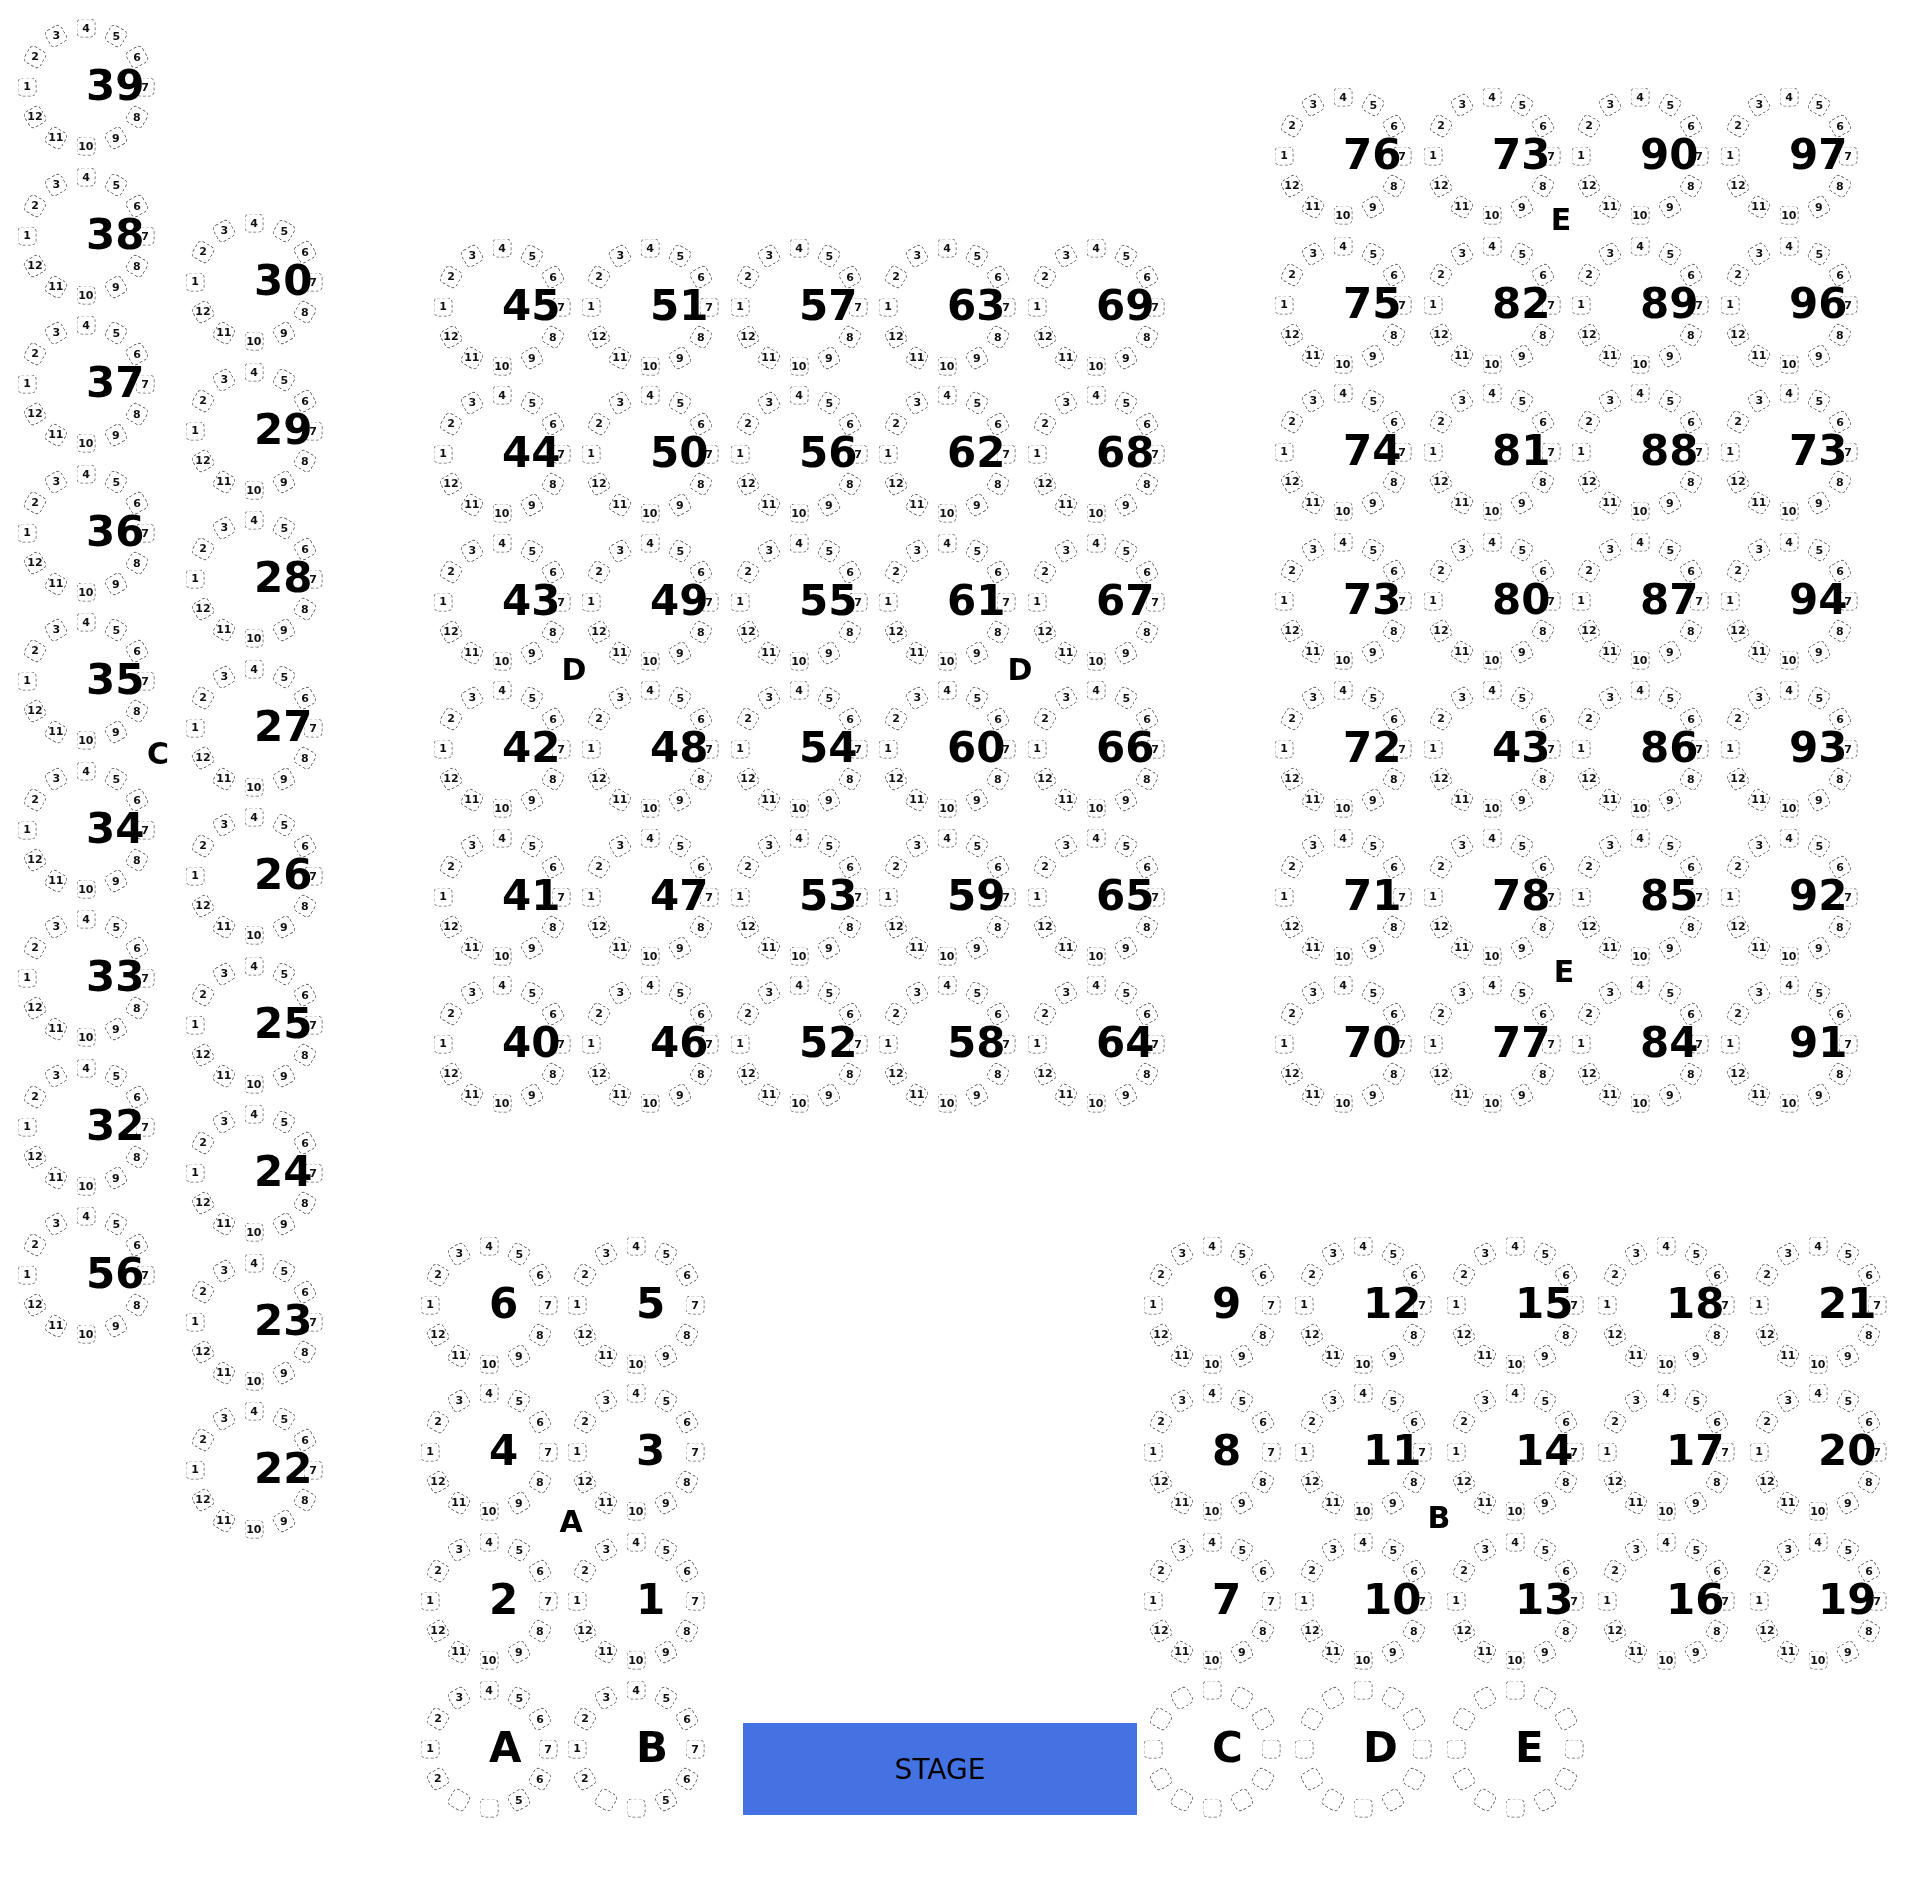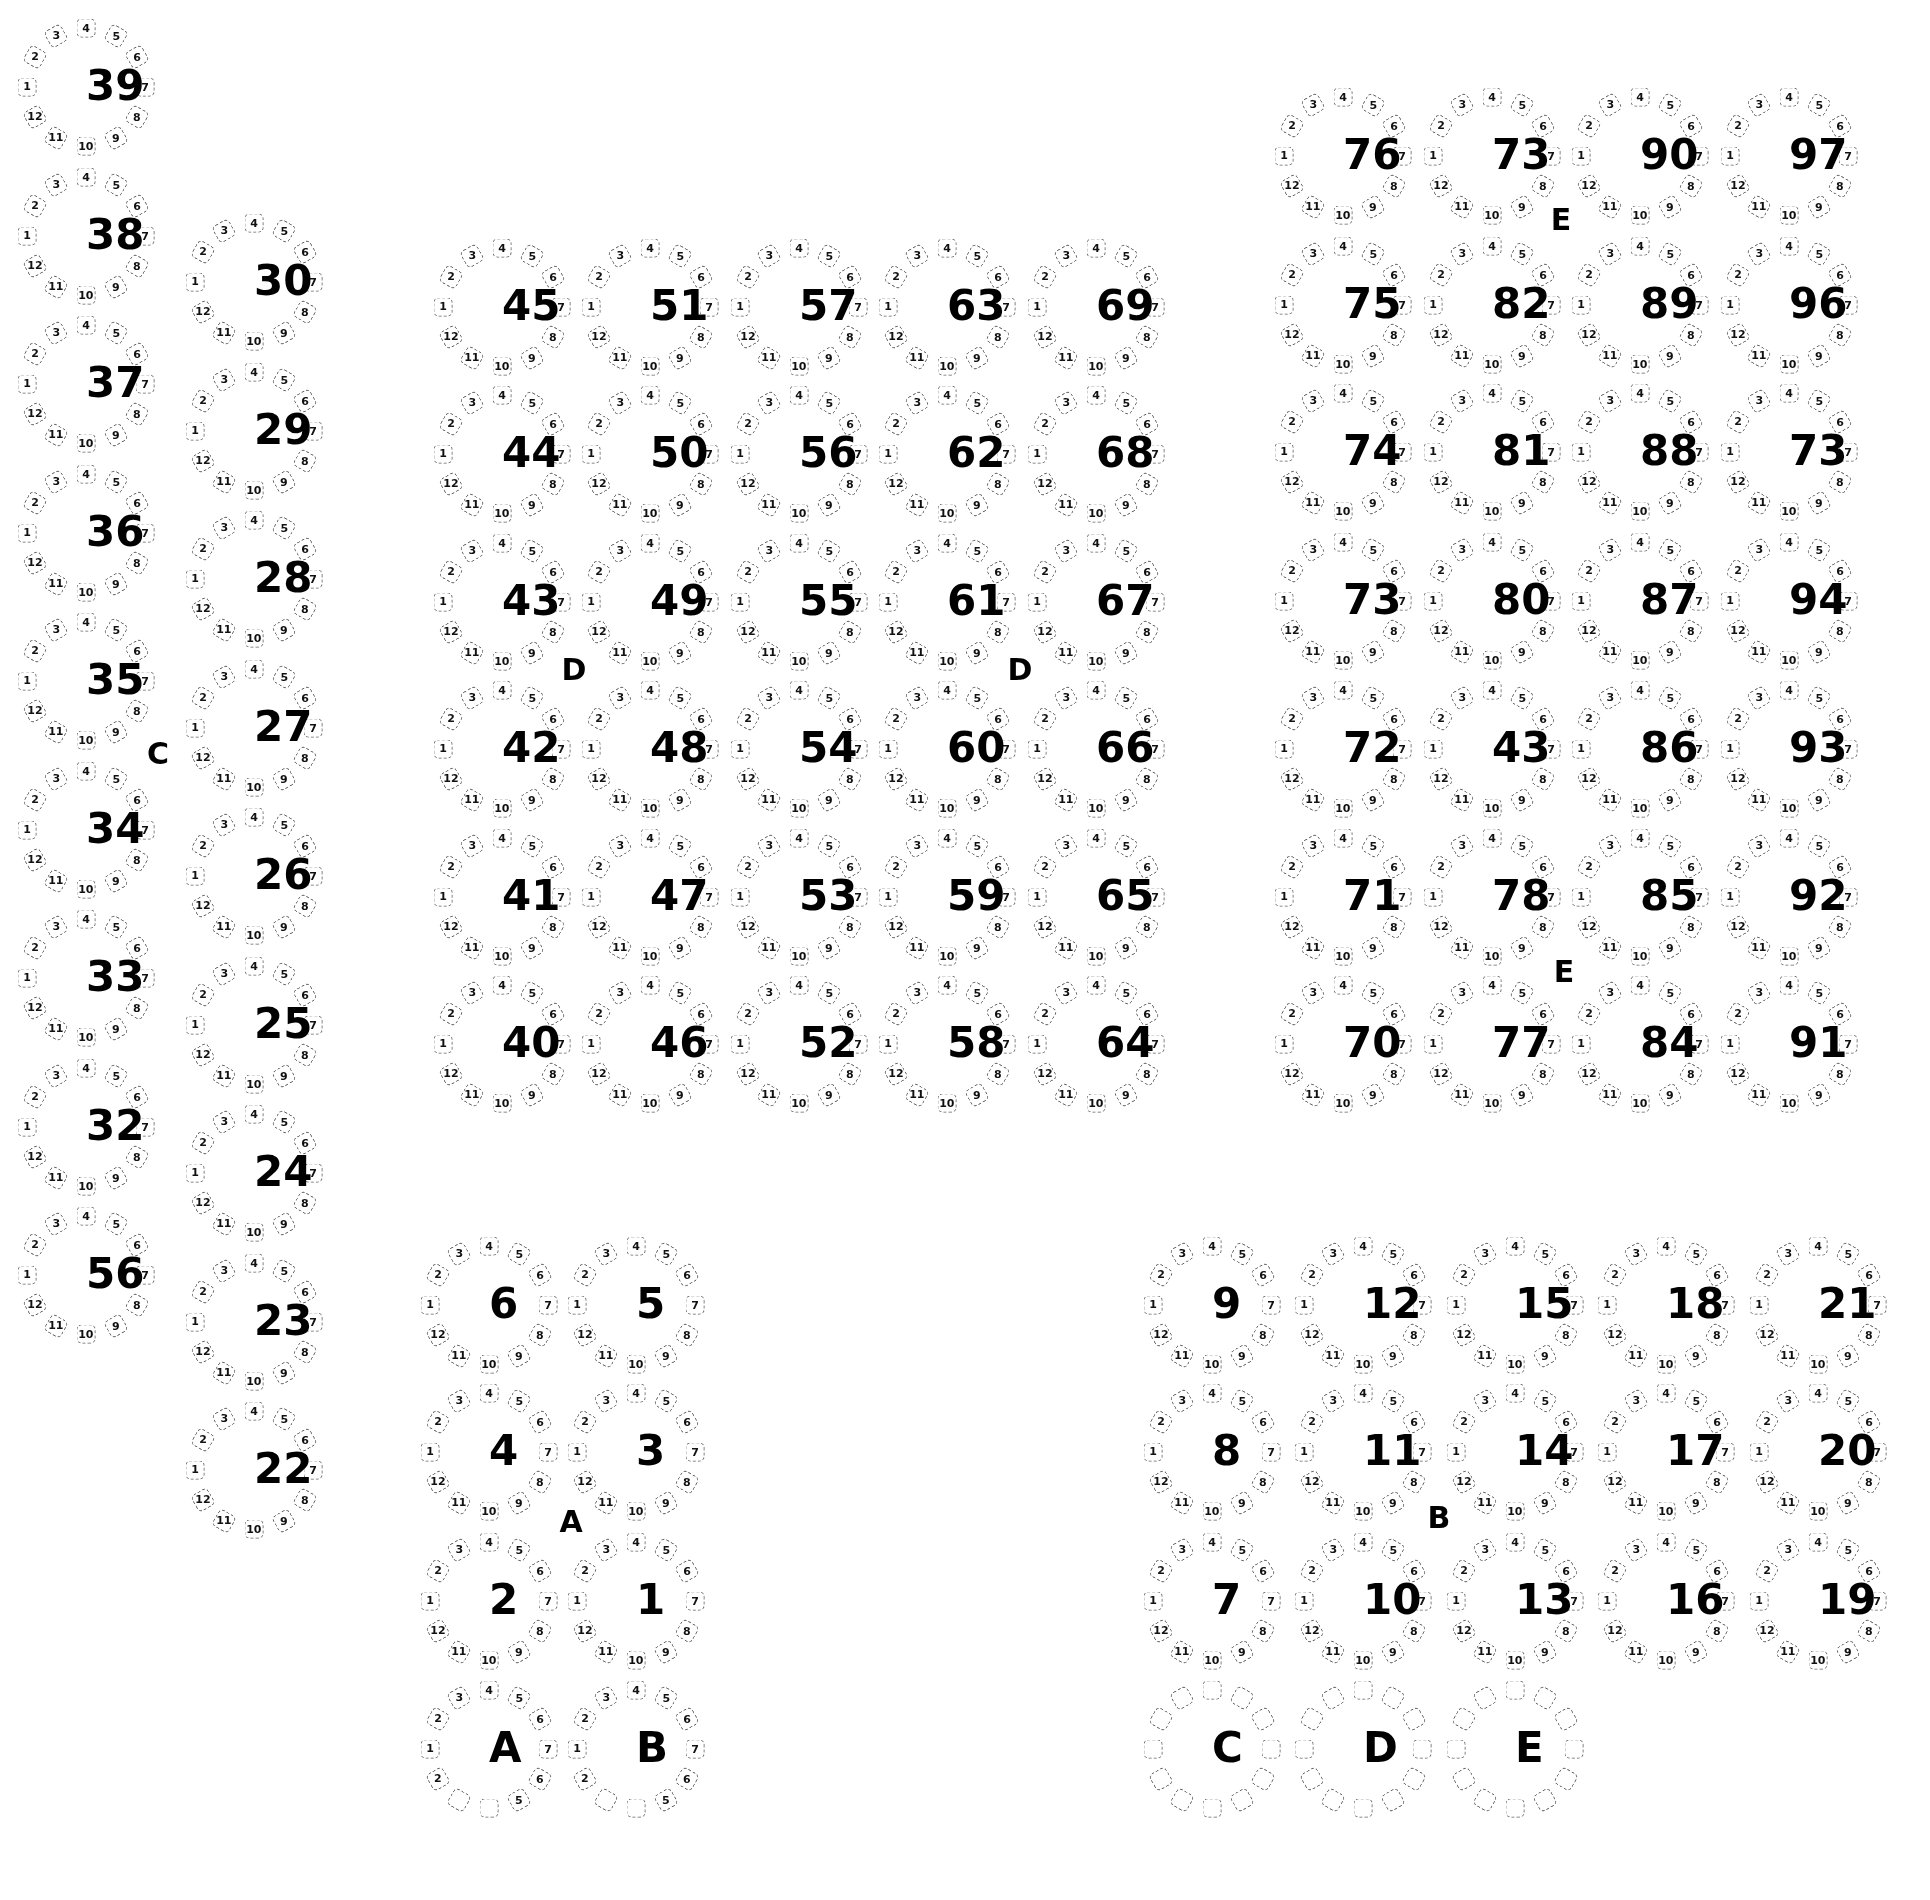--- a/index.html
+++ b/index.html
@@ -41,20 +41,23 @@
     position:absolute;
     display:flex;align-items:center;justify-content:center;
     font-size:28px;color:#000;
     z-index:4;
   }
 </style>
 </head>
 <body>
 
 <div id="floorplan">
+  <div id="stage" style="left: 743px; top: 1723px; width: 394px; height: 92px; background: rgb(68, 114, 226); color: rgb(0, 0, 0);">
+    <span>STAGE</span>
+  </div>
 <div class="table" style="left: 86px; top: 87px;">
       <div class="seat" style="left: -59px; top: -7.34788e-15px; transform: translate(-50%, -50%) rotate(-90deg);">
         <span class="seat-num" style="transform: rotate(90deg);">1</span>
       </div>
       <div class="seat" style="left: -51px; top: -30px; transform: translate(-50%, -50%) rotate(-60deg);">
         <span class="seat-num" style="transform: rotate(60deg);">2</span>
       </div>
       <div class="seat" style="left: -30px; top: -51px; transform: translate(-50%, -50%) rotate(-30deg);">
         <span class="seat-num" style="transform: rotate(30deg);">3</span>
       </div>

